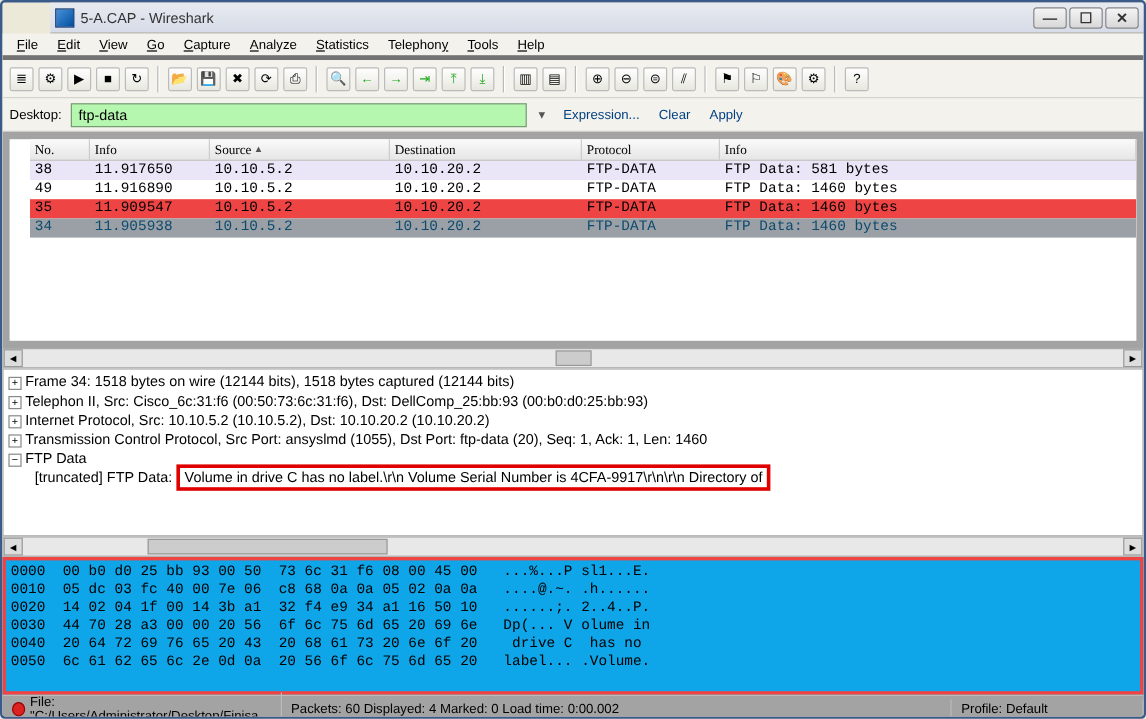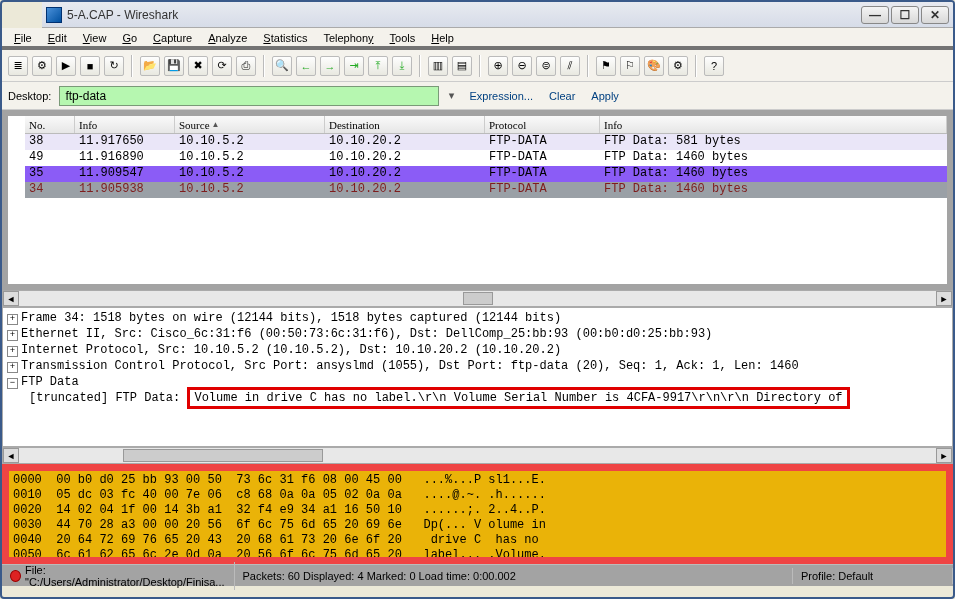--- a/index.html
+++ b/index.html
@@ -77,40 +77,40 @@
   padding-left: 17px;
 }
 .pl-head { display: grid; grid-template-columns: 50px 100px 150px 160px 115px 1fr;
   background: linear-gradient(#fafafa, #e6e6e6); height: 18px; border-bottom: 1px solid #bbb; }
 .pl-head div { padding: 1px 4px; border-right: 1px solid #ccc; font-family: Tahoma; font-size: 11px; display:flex; align-items:center; }
 .pl-body { flex: 1; overflow: hidden; }
 .pl-row { display: grid; grid-template-columns: 50px 100px 150px 160px 115px 1fr; height: 16px; }
 .pl-row div { padding: 0 4px; white-space: nowrap; overflow: hidden; }
 .pl-row.r0 { background: #eae6f8; }
 .pl-row.r1 { background: #fff; }
-.pl-row.r2 { background: #8b5cf6; }
-.pl-row.sel { background: #9aa0a6; color: #7f1d1d; }
+.pl-row.r2 { background: #ef4444; }
+.pl-row.sel { background: #9aa0a6; color: #0c4a6e; }
 .scroll-h {
   height: 17px; background: #e8e8e8; border: 1px solid #aaa;
   display: flex; align-items: center; position: relative;
 }
 .scroll-h .sbtn { width: 16px; height: 15px; background: #ddd; border: 1px solid #999; font-size:9px; display:flex;align-items:center;justify-content:center;}
 .scroll-h .thumb { position: absolute; left: 50%; transform:translateX(-50%); width: 30px; height: 13px; background: #ccc; border: 1px solid #999; }
 .details {
   height: 140px; background: #fff; border: 1px solid #aaa;
-  font-family: Liberation Mono, monospace; font-size: 12px;
+  font-family: Liberation Sans, sans-serif; font-size: 12px;
   padding: 2px 4px; overflow: hidden; line-height: 16px;
 }
 .details .row { white-space: nowrap; }
 .details .ebox { width: 11px; display: inline-block; border: 1px solid #888; font-size: 9px; text-align: center; line-height: 9px; margin-right: 3px; }
 .highlight-box {
   border: 3px solid #e00000; margin: 2px 0; padding: 1px 4px;
 }
 .hex {
-  height: 100px; background: #eab308; border: 7px solid #ef4444;
+  height: 115px; background: #0ea5e9; border: 3px solid #ef4444;
   font-family: "Courier New", monospace; font-size: 12px;
   padding: 2px 4px; overflow: hidden; line-height: 15px; white-space: pre;
 }
 .statusbar {
   height: 22px; background: #a3a3a3; border-top: 1px solid #bbb;
   display: flex; align-items: center; font-size: 11px;
 }
 .statusbar .cell { padding: 2px 8px; border-right: 1px solid #bbb; display:flex; align-items:center; gap:4px;}
 .statusbar .cell:first-child { flex: 0 0 220px; }
 .statusbar .cell.mid { flex: 1; }
@@ -237,21 +237,21 @@
   </div>
 </div>
 <div class="scroll-h">
   <div class="sbtn">◄</div>
   <div class="thumb"></div>
   <div class="sbtn" style="margin-left:auto">►</div>
 </div>
 
 <div class="details">
   <div class="row"><span class="ebox">+</span><span>Frame 34: 1518 bytes on wire (12144 bits), 1518 bytes captured (12144 bits)</span></div>
-  <div class="row"><span class="ebox">+</span><span>Ethernet II, Src: Cisco_6c:31:f6 (00:50:73:6c:31:f6), Dst: DellComp_25:bb:93 (00:b0:d0:25:bb:93)</span></div>
+  <div class="row"><span class="ebox">+</span><span>Telephon II, Src: Cisco_6c:31:f6 (00:50:73:6c:31:f6), Dst: DellComp_25:bb:93 (00:b0:d0:25:bb:93)</span></div>
   <div class="row"><span class="ebox">+</span><span>Internet Protocol, Src: 10.10.5.2 (10.10.5.2), Dst: 10.10.20.2 (10.10.20.2)</span></div>
   <div class="row"><span class="ebox">+</span><span>Transmission Control Protocol, Src Port: ansyslmd (1055), Dst Port: ftp-data (20), Seq: 1, Ack: 1, Len: 1460</span></div>
   <div class="row"><span class="ebox">−</span><span>FTP Data</span></div>
   <div class="row" style="padding-left:22px;">
     <span>[truncated] FTP Data:</span>
     <span class="highlight-box">Volume in drive C has no label.\r\n Volume Serial Number is 4CFA-9917\r\n\r\n Directory of</span>
   </div>
 </div>
 <div class="scroll-h">
   <div class="sbtn">◄</div>

